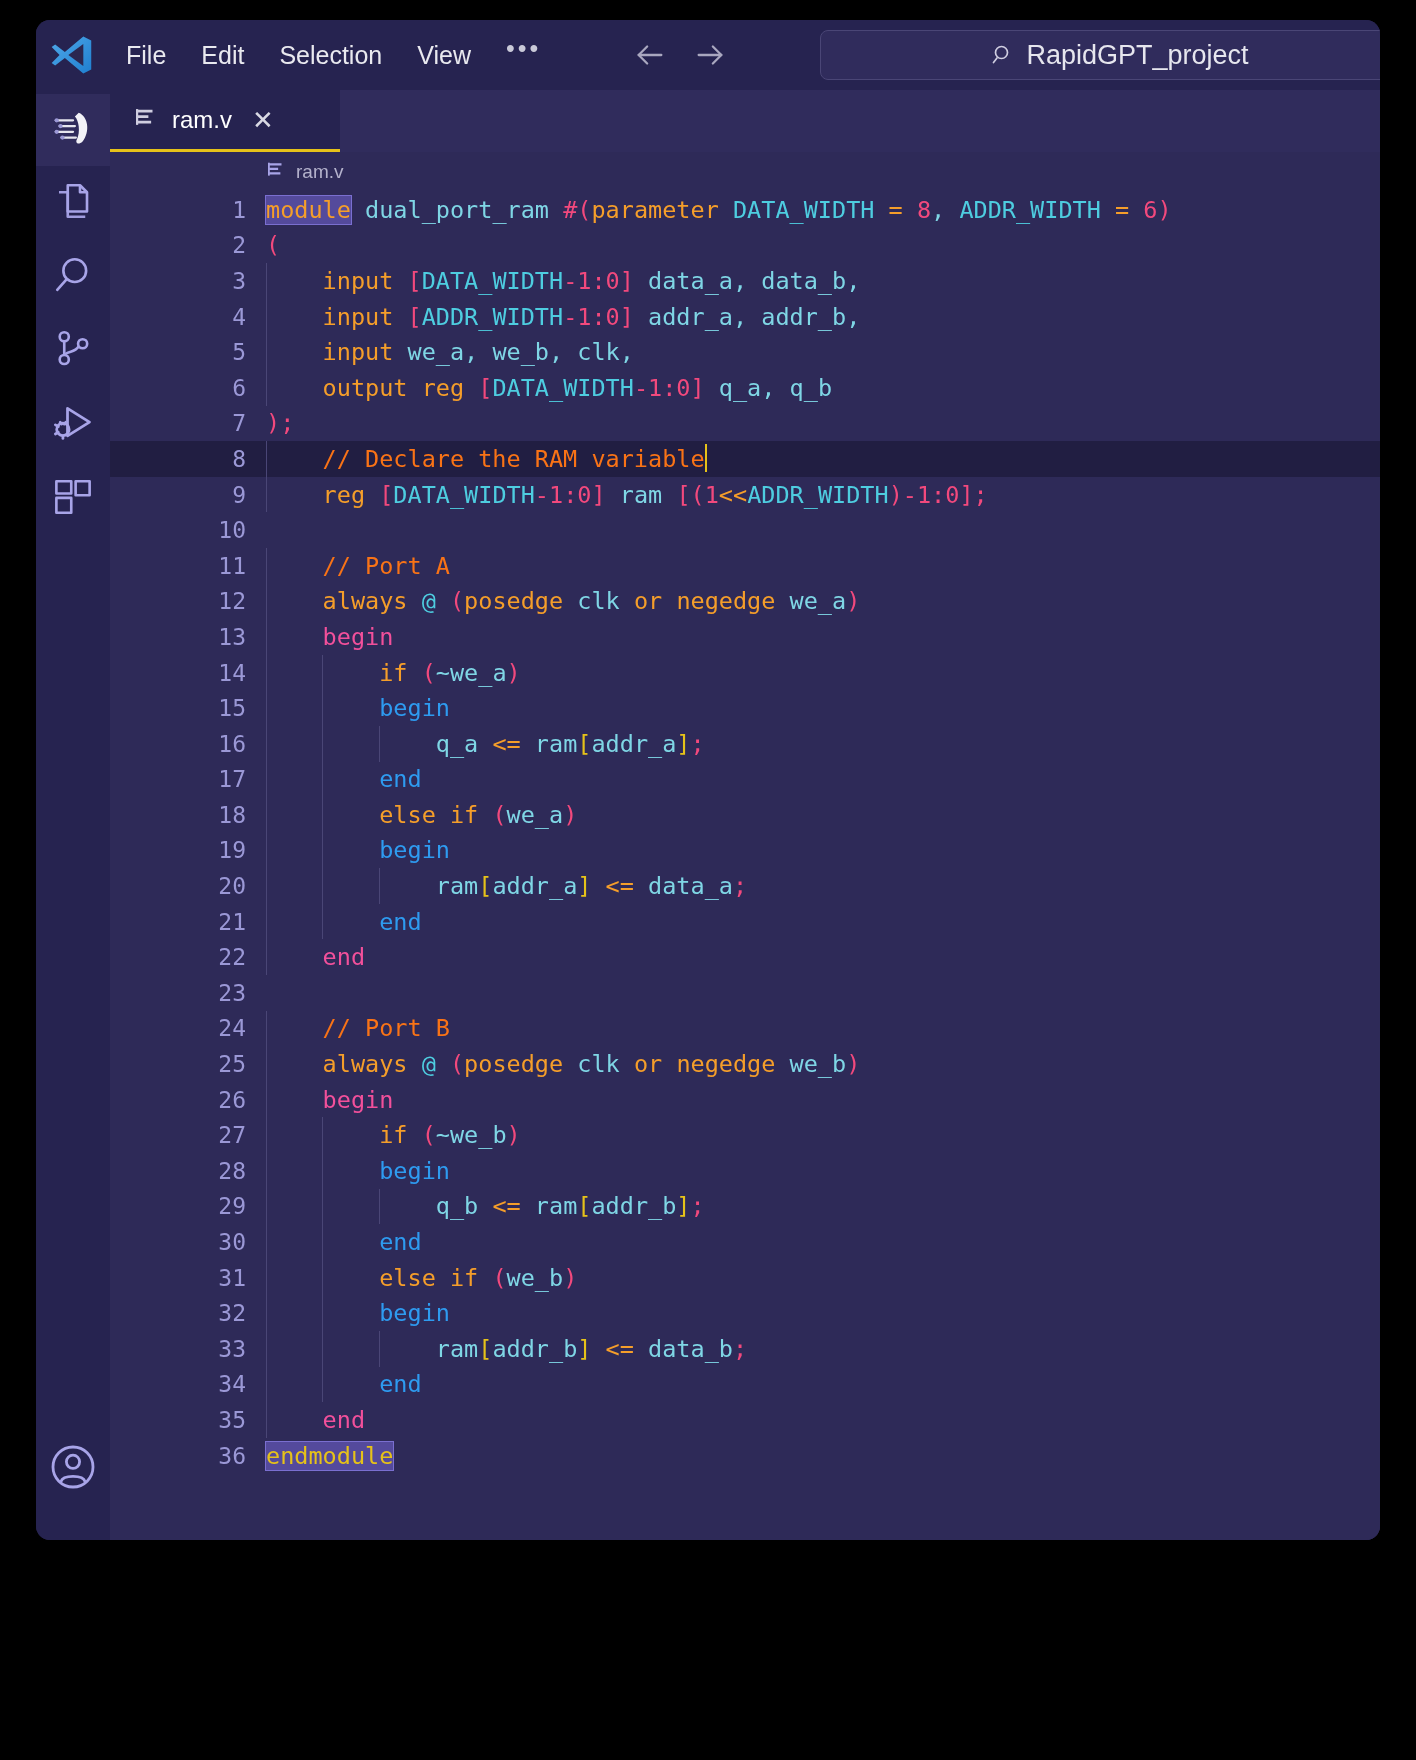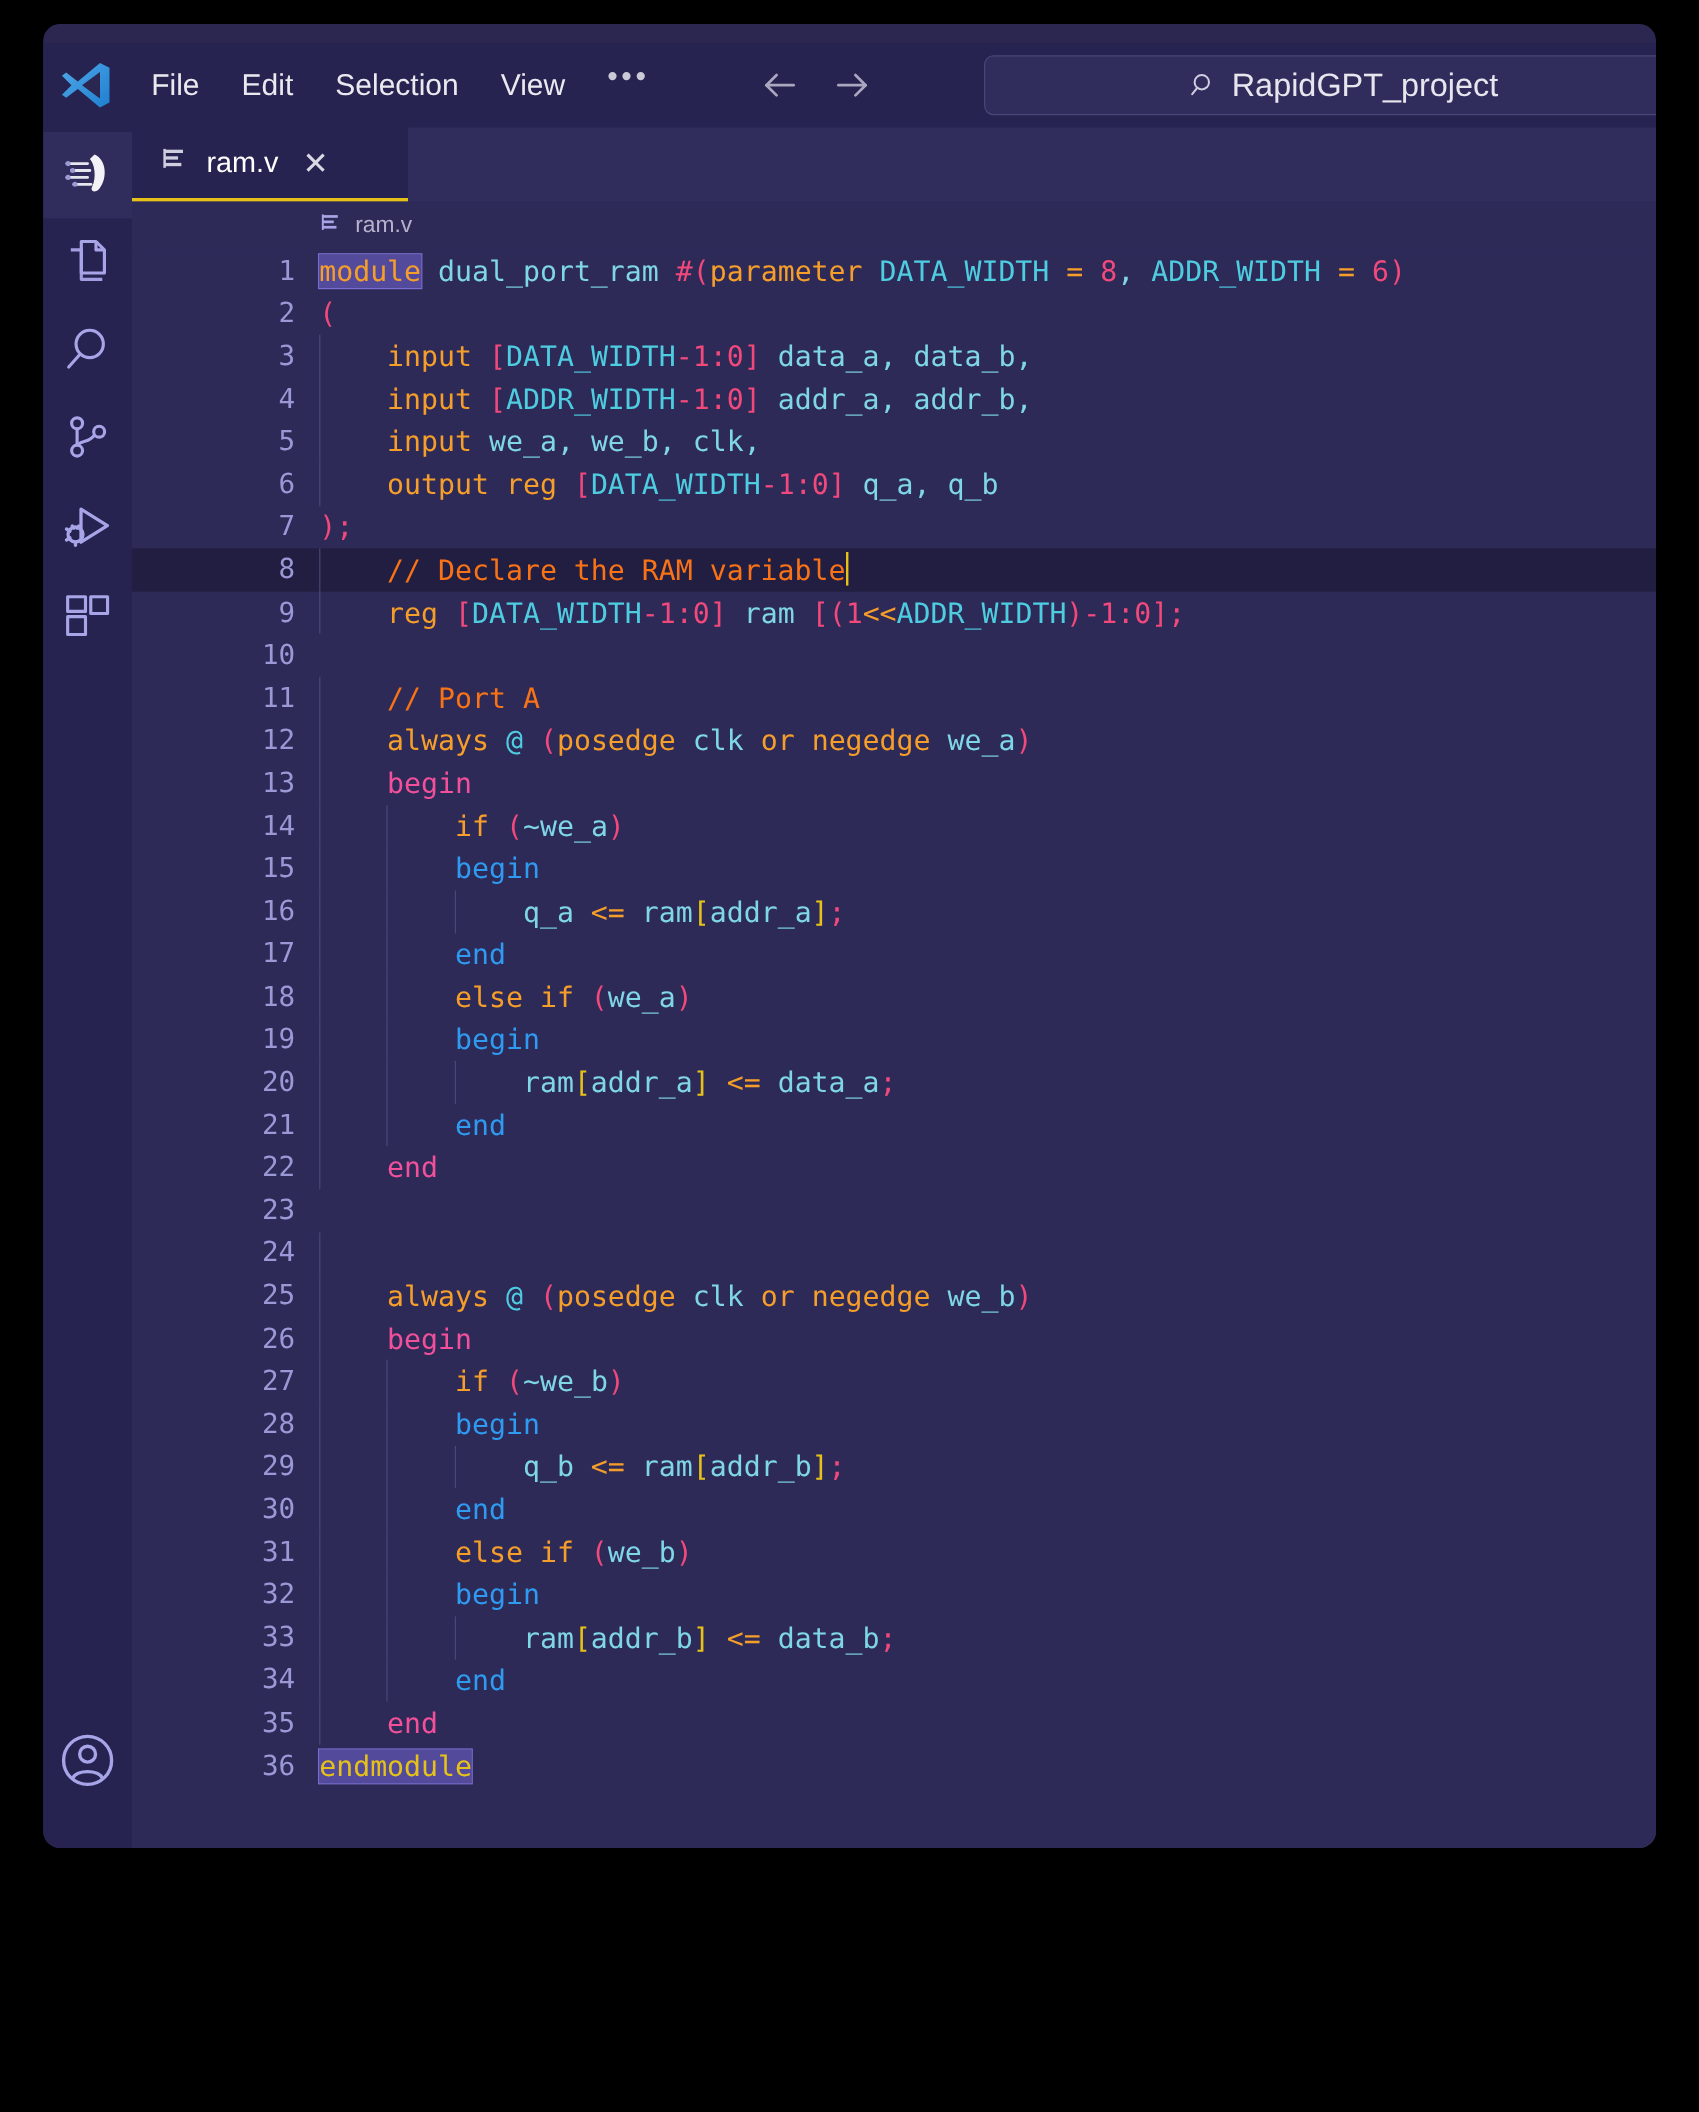--- a/index.html
+++ b/index.html
@@ -23,21 +23,20 @@
   }
 
   
   .titlebar {
     height: 70px;
     background: #262350;
     display: flex;
     align-items: center;
     flex-shrink: 0;
     position: relative;
-    margin-top: 16px;
   }
   .vscode-logo {
     width: 70px; height: 70px;
     display: flex; align-items: center; justify-content: center;
   }
   .menu {
     display: flex; align-items: center; gap: 7px;
     margin-left: 6px;
   }
   .menu-item {
@@ -496,20 +495,21 @@
             <div class="gutter">22</div>
             <div class="code-text">    <span class="begin1">end</span></div>
             <div class="indent-guide" style="left: 156px;"></div>
           </div>
           <div class="code-row">
             <div class="gutter">23</div>
             <div class="code-text"></div>
           </div>
           <div class="code-row">
             <div class="gutter">24</div>
+            <div class="code-text">    <span class="cmt">// Port B</span></div>
             <div class="indent-guide" style="left: 156px;"></div>
           </div>
           <div class="code-row">
             <div class="gutter">25</div>
             <div class="code-text">    <span class="kw">always</span> <span class="at">@</span> <span class="paren">(</span><span class="kw">posedge</span> <span class="ident">clk</span> <span class="kw">or</span> <span class="kw">negedge</span> <span class="ident">we_b</span><span class="paren">)</span></div>
             <div class="indent-guide" style="left: 156px;"></div>
           </div>
           <div class="code-row">
             <div class="gutter">26</div>
             <div class="code-text">    <span class="begin1">begin</span></div>

